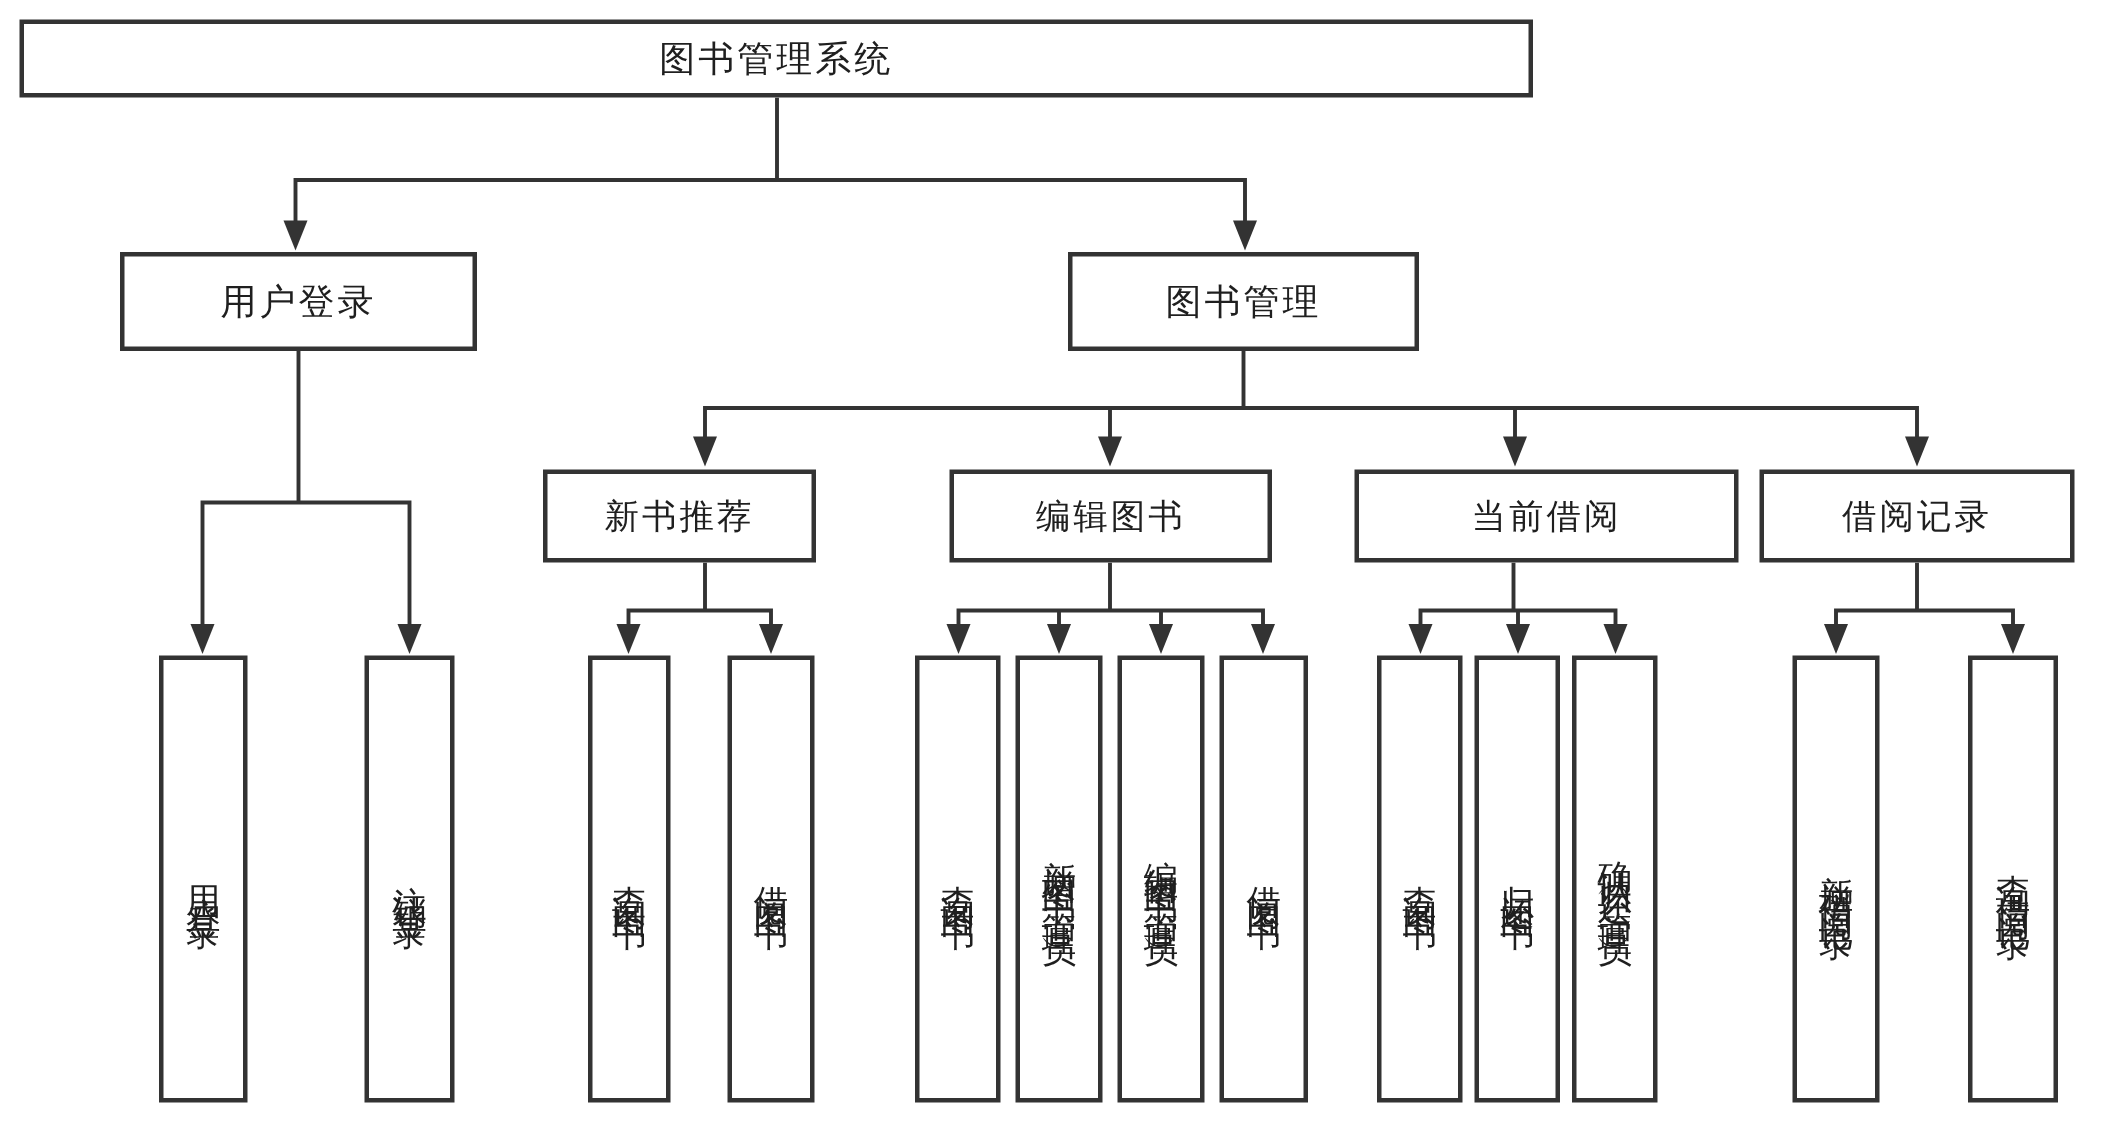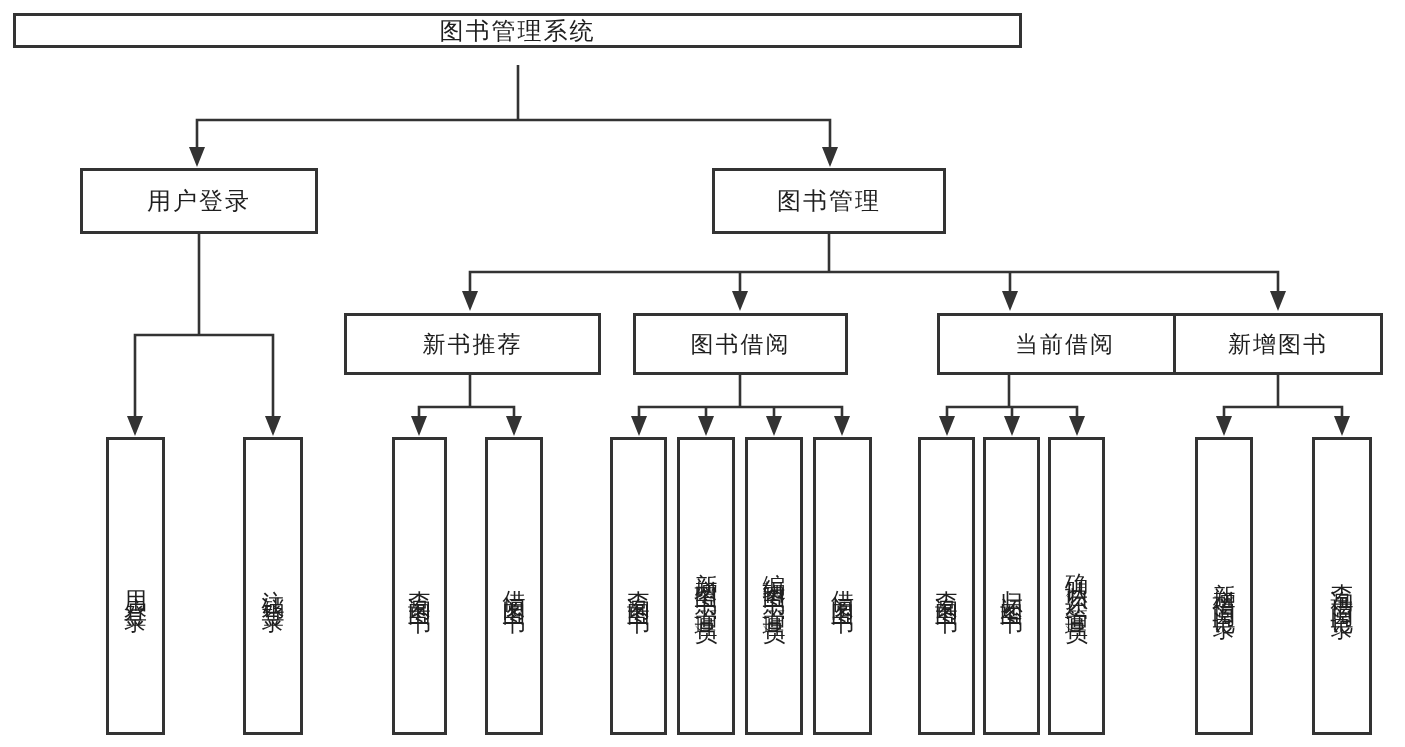--- a/index.html
+++ b/index.html
@@ -6,21 +6,21 @@
   .stage{
     position:relative;width:1405px;height:747px;background:#ffffff;overflow:hidden;
     font-family:"Liberation Sans","DejaVu Sans",sans-serif;color:#1f1f1f;
   }
   .wires{position:absolute;left:0;top:0;width:1405px;height:747px;pointer-events:none;}
   .node{
     position:absolute;box-sizing:border-box;background:#ffffff;border:3px solid #333333;
     display:flex;align-items:center;justify-content:center;
   }
   .node .lbl{letter-spacing:2px;white-space:nowrap;}
-  .root-box{left:13px;top:13px;width:1009px;height:35px;font-size:24px;}
+  .root-box{left:13px;top:13px;width:1009px;height:52px;font-size:24px;}
   .lv2{height:66px;top:168px;font-size:24px;}
   .lv3{height:62px;top:313px;font-size:23px;}
   .leaf{top:437px;height:298px;font-size:23px;}
   .leaf .lbl{
     writing-mode:vertical-lr;text-orientation:mixed;
     letter-spacing:7px;line-height:1;white-space:nowrap;
   }
   .watermark{
     position:absolute;right:4px;bottom:3px;font-size:21px;letter-spacing:1px;
     color:rgba(217,154,161,0.88);
@@ -89,31 +89,31 @@
     <span class="lbl">图书管理系统</span>
   </div>
 
   <div class="node lv2" style="left:80px;width:238px;">
     <span class="lbl">用户登录</span>
   </div>
   <div class="node lv2" style="left:712px;width:234px;text-align:right;">
     <span class="lbl">图书管理</span>
   </div>
 
-  <div class="node lv3" style="left:344px;width:257px;">
+  <div class="node lv3" style="left:362px;width:182px;">
     <span class="lbl">新书推荐</span>
   </div>
   <div class="node lv3" style="left:633px;width:215px;">
-    <span class="lbl">图书借阅</span>
+    <span class="lbl">编辑图书</span>
   </div>
-  <div class="node lv3" style="left:937px;width:256px;">
+  <div class="node lv3" style="left:903px;width:256px;">
     <span class="lbl">当前借阅</span>
   </div>
   <div class="node lv3" style="left:1173px;width:210px;">
-    <span class="lbl">新增图书</span>
+    <span class="lbl">借阅记录</span>
   </div>
 
   <div class="node leaf" style="left:106px;width:59px;">
     <span class="lbl">用户登录</span>
   </div>
   <div class="node leaf" style="left:243px;width:60px;">
     <span class="lbl">注销登录</span>
   </div>
 
   <div class="node leaf" style="left:392px;width:55px;">

